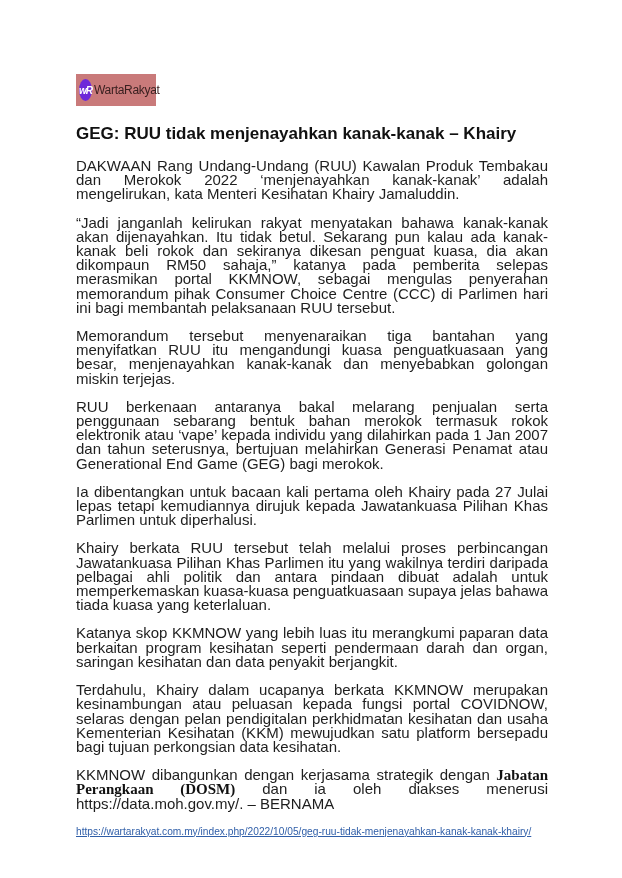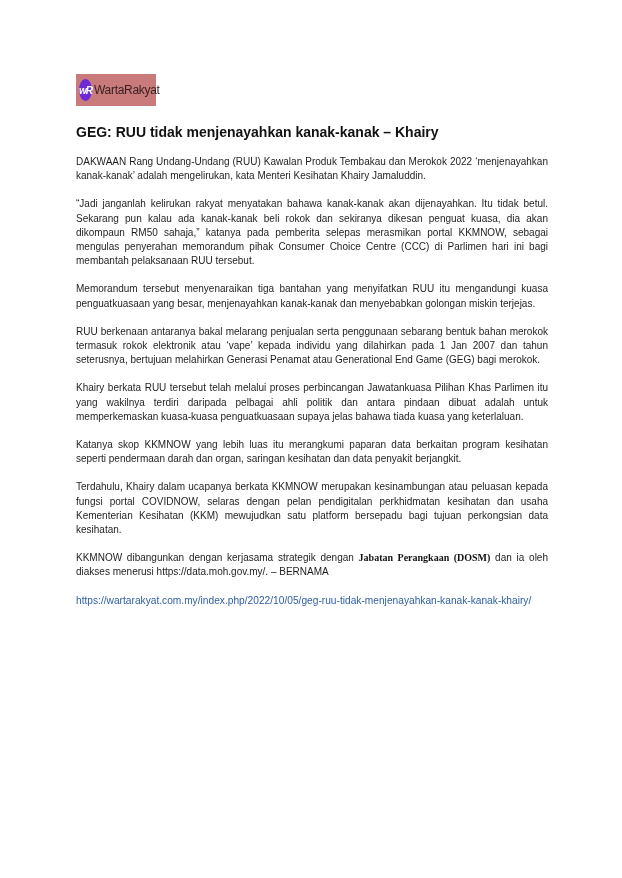--- a/index.html
+++ b/index.html
@@ -1,41 +1,42 @@
 <!DOCTYPE html>
 <html><head>
 <meta charset="utf-8">
 <style>
   html, body { margin: 0; padding: 0; background: #ffffff; }
   body { width: 622px; height: 878px; position: relative; overflow: hidden; font-family: "Liberation Sans", sans-serif; color: #1a1a1a; }
   .page { position: absolute; left: 76px; top: 74px; width: 472px; }
   .logo { width: 80px; height: 32px; background: #c97a7a; display: flex; align-items: center; box-sizing: border-box; padding-left: 3px; }
   .logo-mark { width: 22px; height: 22px; border-radius: 50%; background: #6d28d9; color: #fff; font-size: 10px; font-weight: bold; font-style: italic; display: flex; align-items: center; justify-content: center; letter-spacing: -1px; }
   .logo-text { font-size: 12px; color: #3a2020; margin-left: 2px; letter-spacing: -0.3px; }
-  .title { margin-top: 18px; font-size: 14px; font-weight: bold; color: #111; }
-  .para { margin-top: 14px; font-size: 10px; line-height: 14.2px; text-align: justify; color: #1e1e1e; }
+  .title { margin-top: 18px; font-size: 17px; font-weight: bold; color: #111; }
+  .para { margin-top: 14px; font-size: 15px; line-height: 14.2px; text-align: justify; color: #1e1e1e; }
   .para.first { margin-top: 15px; }
   .bold { font-weight: bold; color: #111; font-family: Liberation Serif, serif; }
-  .link { margin-top: 14px; font-size: 10.2px; line-height: 14.2px; color: #2f5ea8; word-break: break-all; }
+  .link { margin-top: 14px; font-size: 10.2px; line-height: 14.2px; color: #2f5ea8; text-decoration: underline; word-break: break-all; }
 </style>
 </head>
 <body>
 
 <div class="page">
   <div class="logo">
     <div class="logo-mark">wR</div>
     <div class="logo-text">WartaRakyat</div>
   </div>
 
   <div class="title">GEG: RUU tidak menjenayahkan kanak-kanak – Khairy</div>
 
   <div class="para first">DAKWAAN Rang Undang-Undang (RUU) Kawalan Produk Tembakau dan Merokok 2022 ‘menjenayahkan kanak-kanak’ adalah mengelirukan, kata Menteri Kesihatan Khairy Jamaluddin.</div>
   <div class="para">“Jadi janganlah kelirukan rakyat menyatakan bahawa kanak-kanak akan dijenayahkan. Itu tidak betul. Sekarang pun kalau ada kanak-kanak beli rokok dan sekiranya dikesan penguat kuasa, dia akan dikompaun RM50 sahaja,” katanya pada pemberita selepas merasmikan portal KKMNOW, sebagai mengulas penyerahan memorandum pihak Consumer Choice Centre (CCC) di Parlimen hari ini bagi membantah pelaksanaan RUU tersebut.</div>
   <div class="para">Memorandum tersebut menyenaraikan tiga bantahan yang menyifatkan RUU itu mengandungi kuasa penguatkuasaan yang besar, menjenayahkan kanak-kanak dan menyebabkan golongan miskin terjejas.</div>
   <div class="para">RUU berkenaan antaranya bakal melarang penjualan serta penggunaan sebarang bentuk bahan merokok termasuk rokok elektronik atau ‘vape’ kepada individu yang dilahirkan pada 1 Jan 2007 dan tahun seterusnya, bertujuan melahirkan Generasi Penamat atau Generational End Game (GEG) bagi merokok.</div>
+  <div class="para">Ia dibentangkan untuk bacaan kali pertama oleh Khairy pada 27 Julai lepas tetapi kemudiannya dirujuk kepada Jawatankuasa Pilihan Khas Parlimen untuk diperhalusi.</div>
   <div class="para">Khairy berkata RUU tersebut telah melalui proses perbincangan Jawatankuasa Pilihan Khas Parlimen itu yang wakilnya terdiri daripada pelbagai ahli politik dan antara pindaan dibuat adalah untuk memperkemaskan kuasa-kuasa penguatkuasaan supaya jelas bahawa tiada kuasa yang keterlaluan.</div>
   <div class="para">Katanya skop KKMNOW yang lebih luas itu merangkumi paparan data berkaitan program kesihatan seperti pendermaan darah dan organ, saringan kesihatan dan data penyakit berjangkit.</div>
   <div class="para">Terdahulu, Khairy dalam ucapanya berkata KKMNOW merupakan kesinambungan atau peluasan kepada fungsi portal COVIDNOW, selaras dengan pelan pendigitalan perkhidmatan kesihatan dan usaha Kementerian Kesihatan (KKM) mewujudkan satu platform bersepadu bagi tujuan perkongsian data kesihatan.</div>
 
   <div class="para"><span>KKMNOW dibangunkan dengan kerjasama strategik dengan </span><span class="bold">Jabatan Perangkaan (DOSM)</span><span> dan ia oleh diakses menerusi https://data.moh.gov.my/. – BERNAMA</span></div>
 
   <div class="link">https://wartarakyat.com.my/index.php/2022/10/05/geg-ruu-tidak-menjenayahkan-kanak-kanak-khairy/</div>
 </div>
 
 </body></html>

